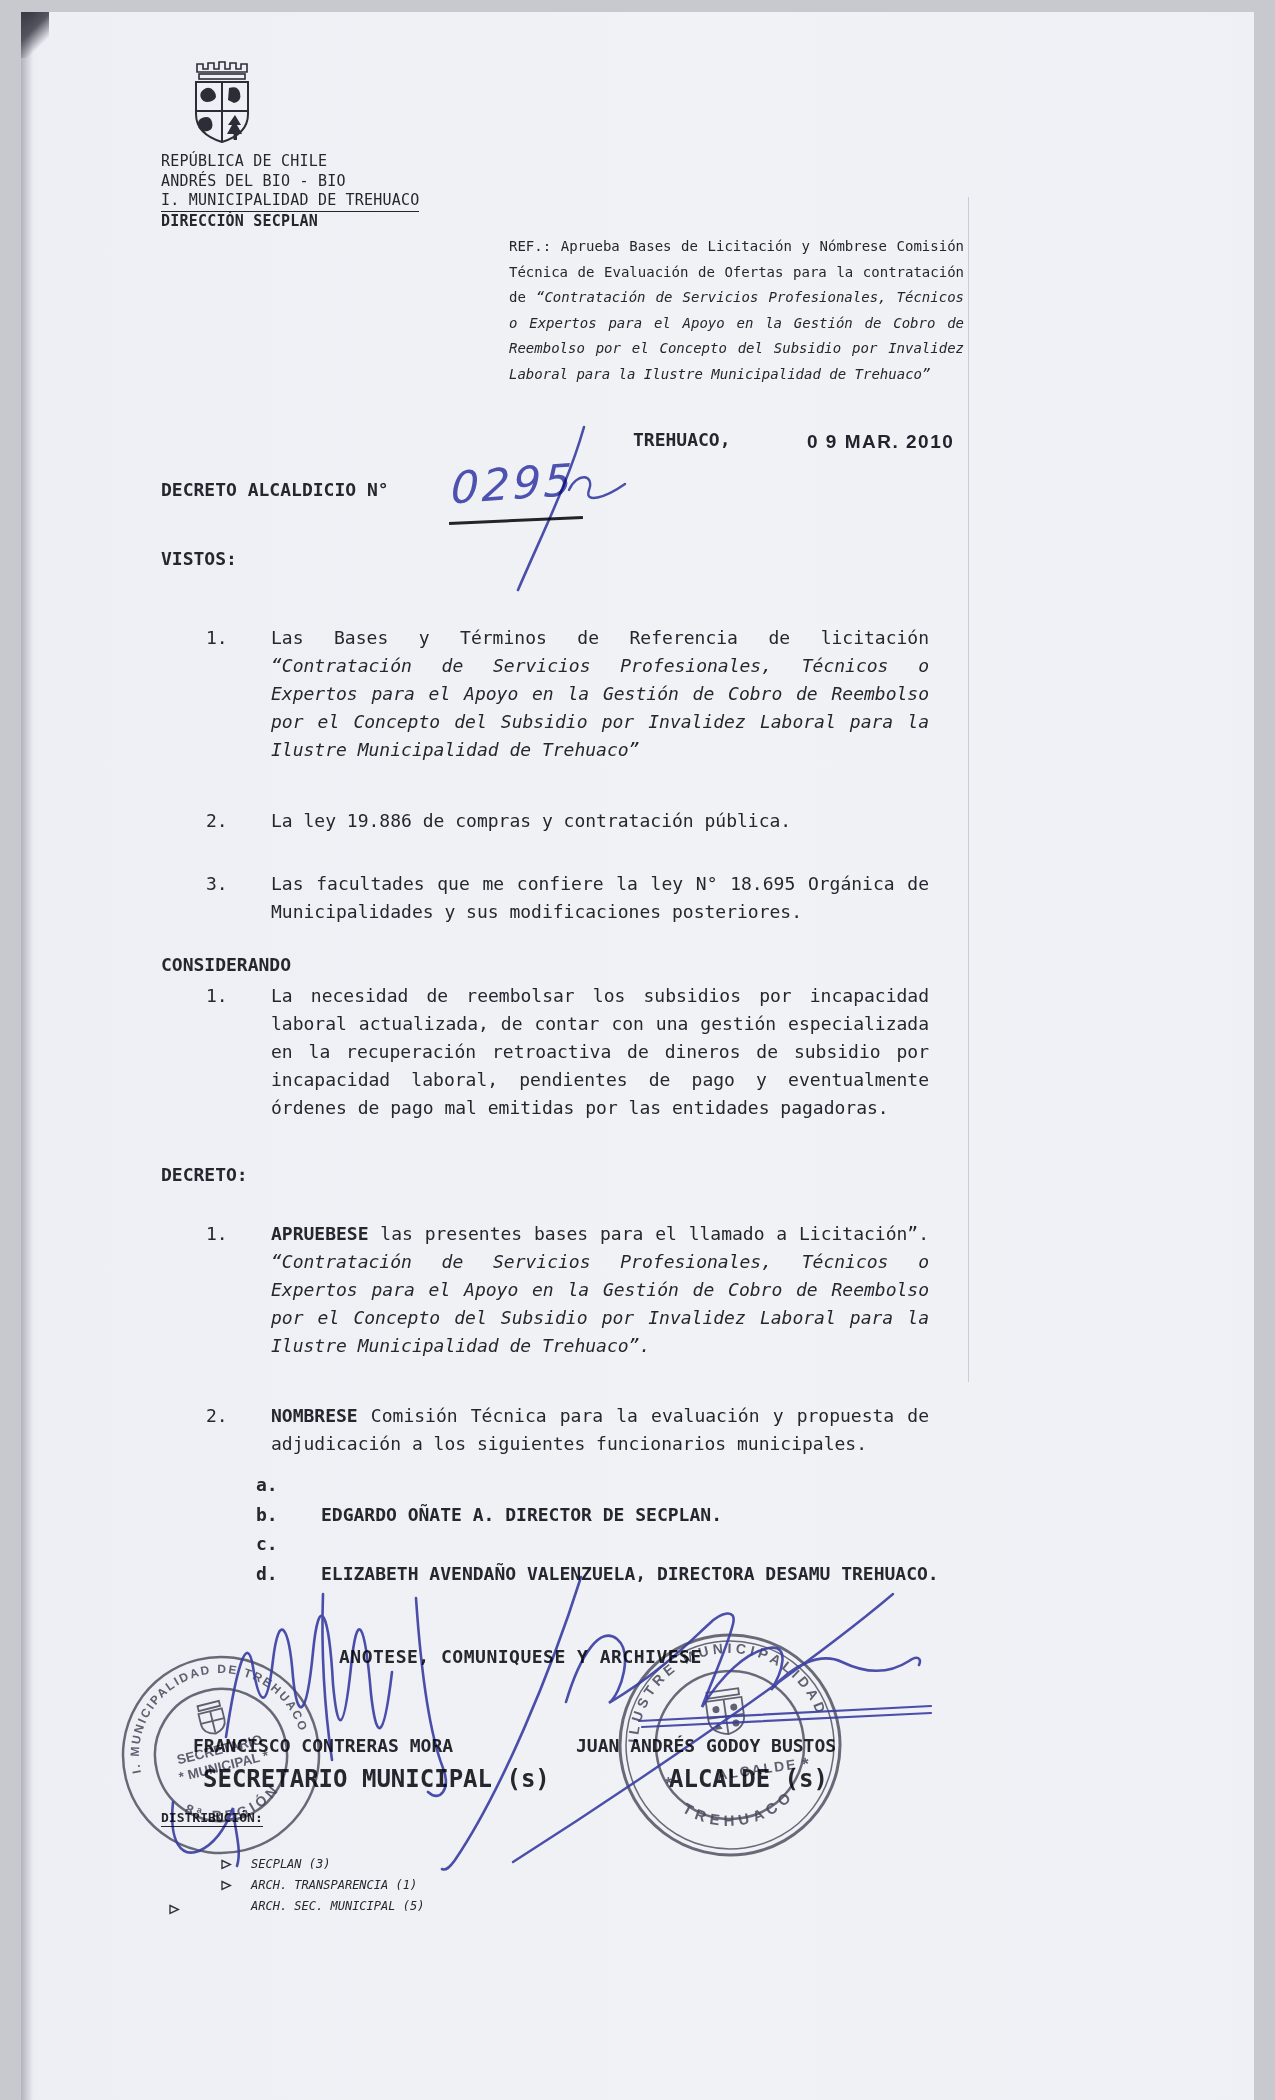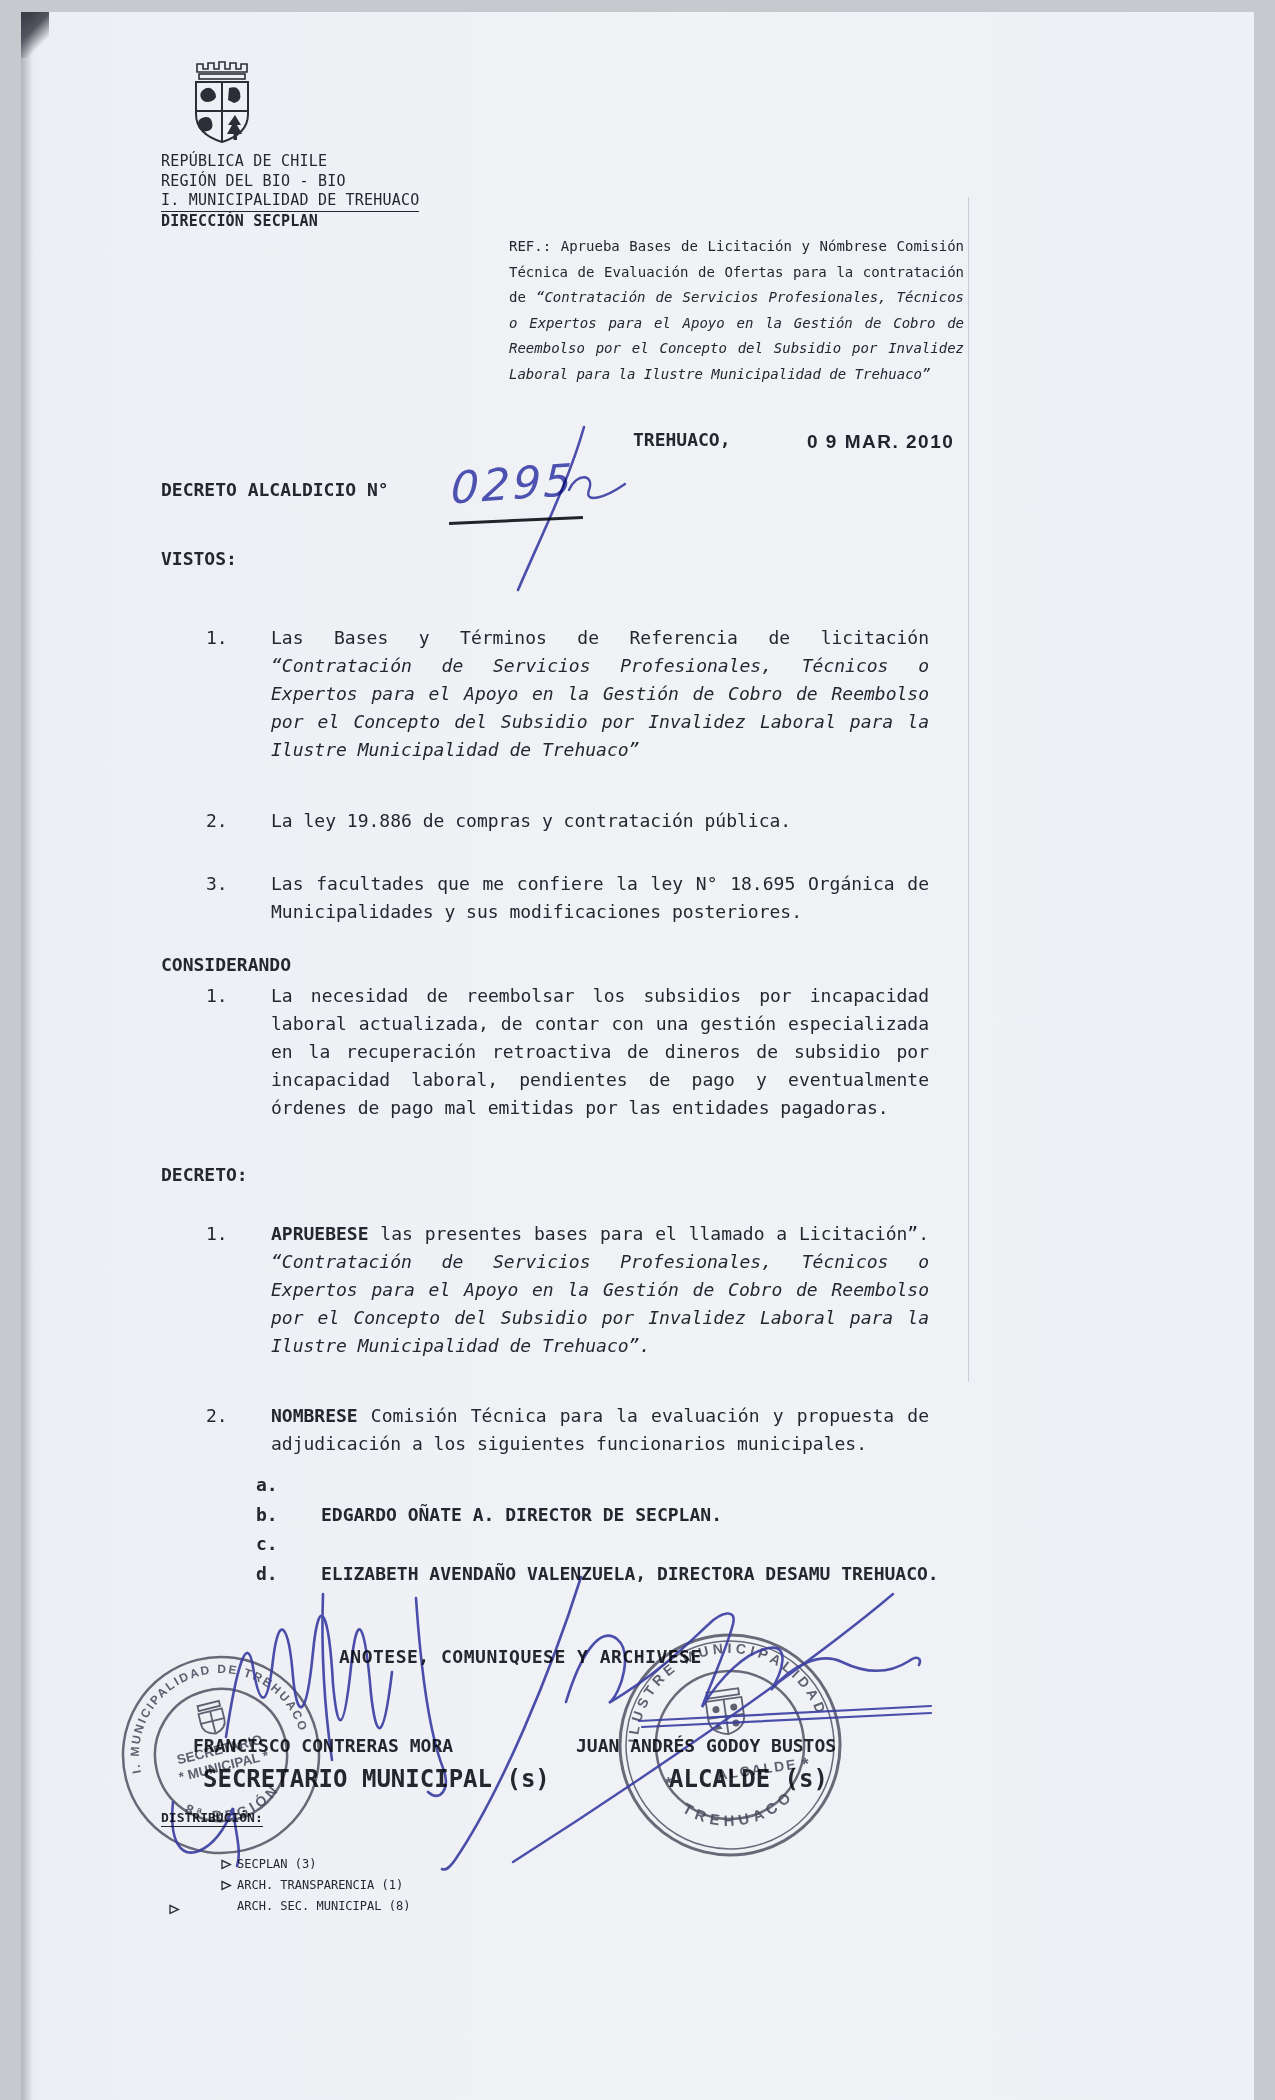--- a/index.html
+++ b/index.html
@@ -40,21 +40,21 @@
   .committee{left:235px;top:1458px;font-size:18px;line-height:29.5px;font-weight:bold;}
   .committee .row{display:flex;}
   .committee .letter{width:65px;flex:none;}
   
   .closing{left:318px;top:1634px;font-size:18px;font-weight:bold;letter-spacing:.5px;}
   .sig-name{font-size:18px;font-weight:bold;}
   .sig-title{font-size:24px;font-weight:bold;}
   
   .dist-title{left:140px;top:1798px;font-size:13px;font-weight:bold;border-bottom:1.5px solid #26262e;padding-bottom:1px;}
   .dist-items{left:200px;top:1842px;font-size:12px;line-height:21px;}
-  .dist-row{position:relative;padding-left:16px;}
+  .dist-row{position:relative;padding-left:30px;font-style:italic;}
   .dist-row .arrow{position:absolute;top:5px;left:0;}
   .dist-row.skew .arrow{left:-52px;top:8px;}
   
   .ink{left:0;top:0;width:1275px;height:2100px;pointer-events:none;mix-blend-mode:multiply;}
   .stamp{pointer-events:none;}
 </style>
 </head>
 <body>
 
 <div class="page">
@@ -75,21 +75,21 @@
       <path d="M14,34 q6,-5 11,1 q5,7 -2,10 q-8,3 -11,-3 q-2,-5 2,-8 z"></path>
       <path d="M40,32 q9,-3 11,5 q2,8 -6,10 l-6,-3 z"></path>
       <path d="M13,62 q8,-3 10,4 q2,7 -4,9 q-8,2 -10,-5 q-1,-6 4,-8 z"></path>
       <path d="M46,59 l6,10 h-4 l5,9 h-15 l5,-9 h-4 z"></path>
       <rect x="44.5" y="78" width="3.5" height="6"></rect>
     </g>
   </svg>
 
   <div class="abs hdr">
     <div>REPÚBLICA DE CHILE</div>
-    <div>REGIÓN DEL BIO - BIO</div>
+    <div>ANDRÉS DEL BIO - BIO</div>
     <div><span class="u">I. MUNICIPALIDAD DE TREHUACO</span></div>
     <div class="b">DIRECCIÓN SECPLAN</div>
   </div>
 
   <div class="abs ref just">
     <span>REF.: Aprueba Bases de Licitación y Nómbrese Comisión Técnica de Evaluación de Ofertas para la contratación de </span><span class="bi">“Contratación de Servicios Profesionales, Técnicos o Expertos para el Apoyo en la Gestión de Cobro de Reembolso por el Concepto del Subsidio por Invalidez Laboral para la Ilustre Municipalidad de Trehuaco”</span>
   </div>
 
   <div class="abs city b">TREHUACO,</div>
   <div class="abs datestamp">0 9 MAR. 2010</div>
@@ -169,21 +169,21 @@
     <div class="dist-row">
       <svg class="arrow" width="11" height="11" viewBox="0 0 11 11">
           <path d="M1,1.5 L9.5,5.5 L1,9.5 z" fill="none" stroke="#33333d" stroke-width="1.4"></path>
         </svg>
       <span>ARCH. TRANSPARENCIA (1)</span>
     </div>
     <div class="dist-row skew">
       <svg class="arrow" width="11" height="11" viewBox="0 0 11 11">
           <path d="M1,1.5 L9.5,5.5 L1,9.5 z" fill="none" stroke="#33333d" stroke-width="1.4"></path>
         </svg>
-      <span>ARCH. SEC. MUNICIPAL (8)</span>
+      <span>ARCH. SEC. MUNICIPAL (5)</span>
     </div>
   </div>
 
   <div class="abs ink">
 
     <svg class="abs stamp" style="left:95px;top:1638px;transform:rotate(-14deg)" width="210" height="210" viewBox="0 0 210 210">
       <defs>
         <path id="lsTop" d="M 23,105 A 82,82 0 0 1 187,105"></path>
         <path id="lsBot" d="M 36,126 A 76,76 0 0 0 174,126"></path>
       </defs>

